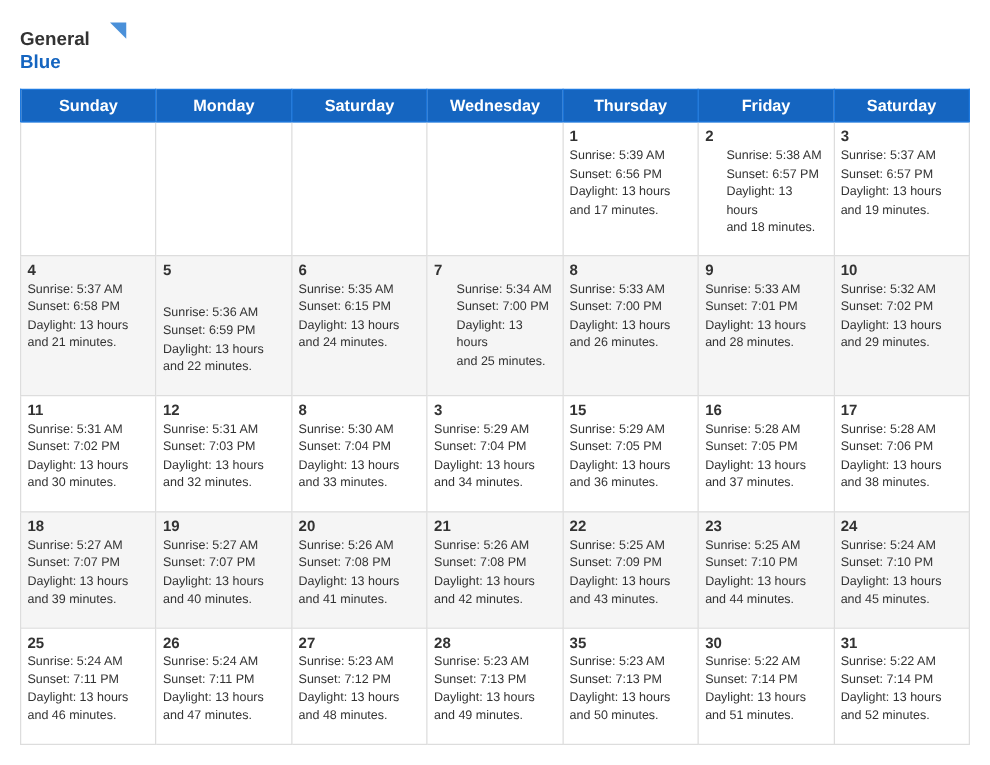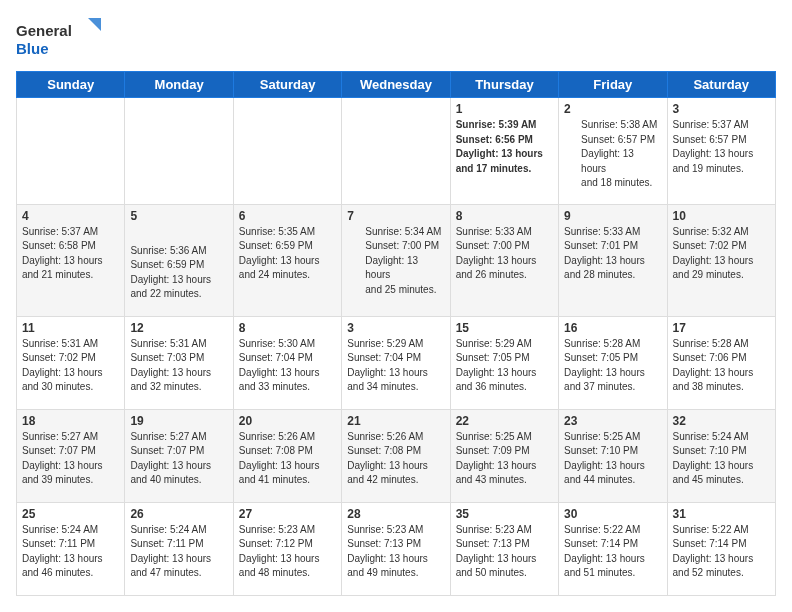--- a/index.html
+++ b/index.html
@@ -116,21 +116,21 @@
     </thead>
     <tbody id="calendar-body">
 
     <tr class="row-odd">
           <td class="empty-cell"></td>
           <td class="empty-cell"></td>
           <td class="empty-cell"></td>
           <td class="empty-cell"></td>
           <td>
             <div class="day-num">1</div>
-            <div class="day-info" style="white-space: pre-line; font-weight: bold;">Sunrise: 5:39 AM
+            <div class="day-info" style="white-space: pre-line;">Sunrise: 5:39 AM
 Sunset: 6:56 PM
 Daylight: 13 hours
 and 17 minutes.</div>
           </td>
           <td>
             <div class="day-num">2</div>
             <div class="day-info" style="white-space: pre-line; margin-left: 17px;">Sunrise: 5:38 AM
 Sunset: 6:57 PM
 Daylight: 13 hours
 and 18 minutes.</div>
@@ -154,21 +154,21 @@
           <td>
             <div class="day-num">5</div>
             <div class="day-info" style="white-space: pre-line; margin-top: 21px;">Sunrise: 5:36 AM
 Sunset: 6:59 PM
 Daylight: 13 hours
 and 22 minutes.</div>
           </td>
           <td>
             <div class="day-num">6</div>
             <div class="day-info" style="white-space: pre-line;">Sunrise: 5:35 AM
-Sunset: 6:59 PM
+Sunset: 6:15 PM
 Daylight: 13 hours
 and 24 minutes.</div>
           </td>
           <td>
             <div class="day-num">7</div>
             <div class="day-info" style="white-space: pre-line; margin-left: 18px;">Sunrise: 5:34 AM
 Sunset: 7:00 PM
 Daylight: 13 hours
 and 25 minutes.</div>
           </td>
@@ -282,21 +282,21 @@
 and 43 minutes.</div>
           </td>
           <td>
             <div class="day-num">23</div>
             <div class="day-info" style="white-space: pre-line;">Sunrise: 5:25 AM
 Sunset: 7:10 PM
 Daylight: 13 hours
 and 44 minutes.</div>
           </td>
           <td>
-            <div class="day-num">32</div>
+            <div class="day-num">24</div>
             <div class="day-info" style="white-space: pre-line;">Sunrise: 5:24 AM
 Sunset: 7:10 PM
 Daylight: 13 hours
 and 45 minutes.</div>
           </td>
         </tr>
         <tr class="row-odd">
           <td>
             <div class="day-num">25</div>
             <div class="day-info" style="white-space: pre-line;">Sunrise: 5:24 AM

